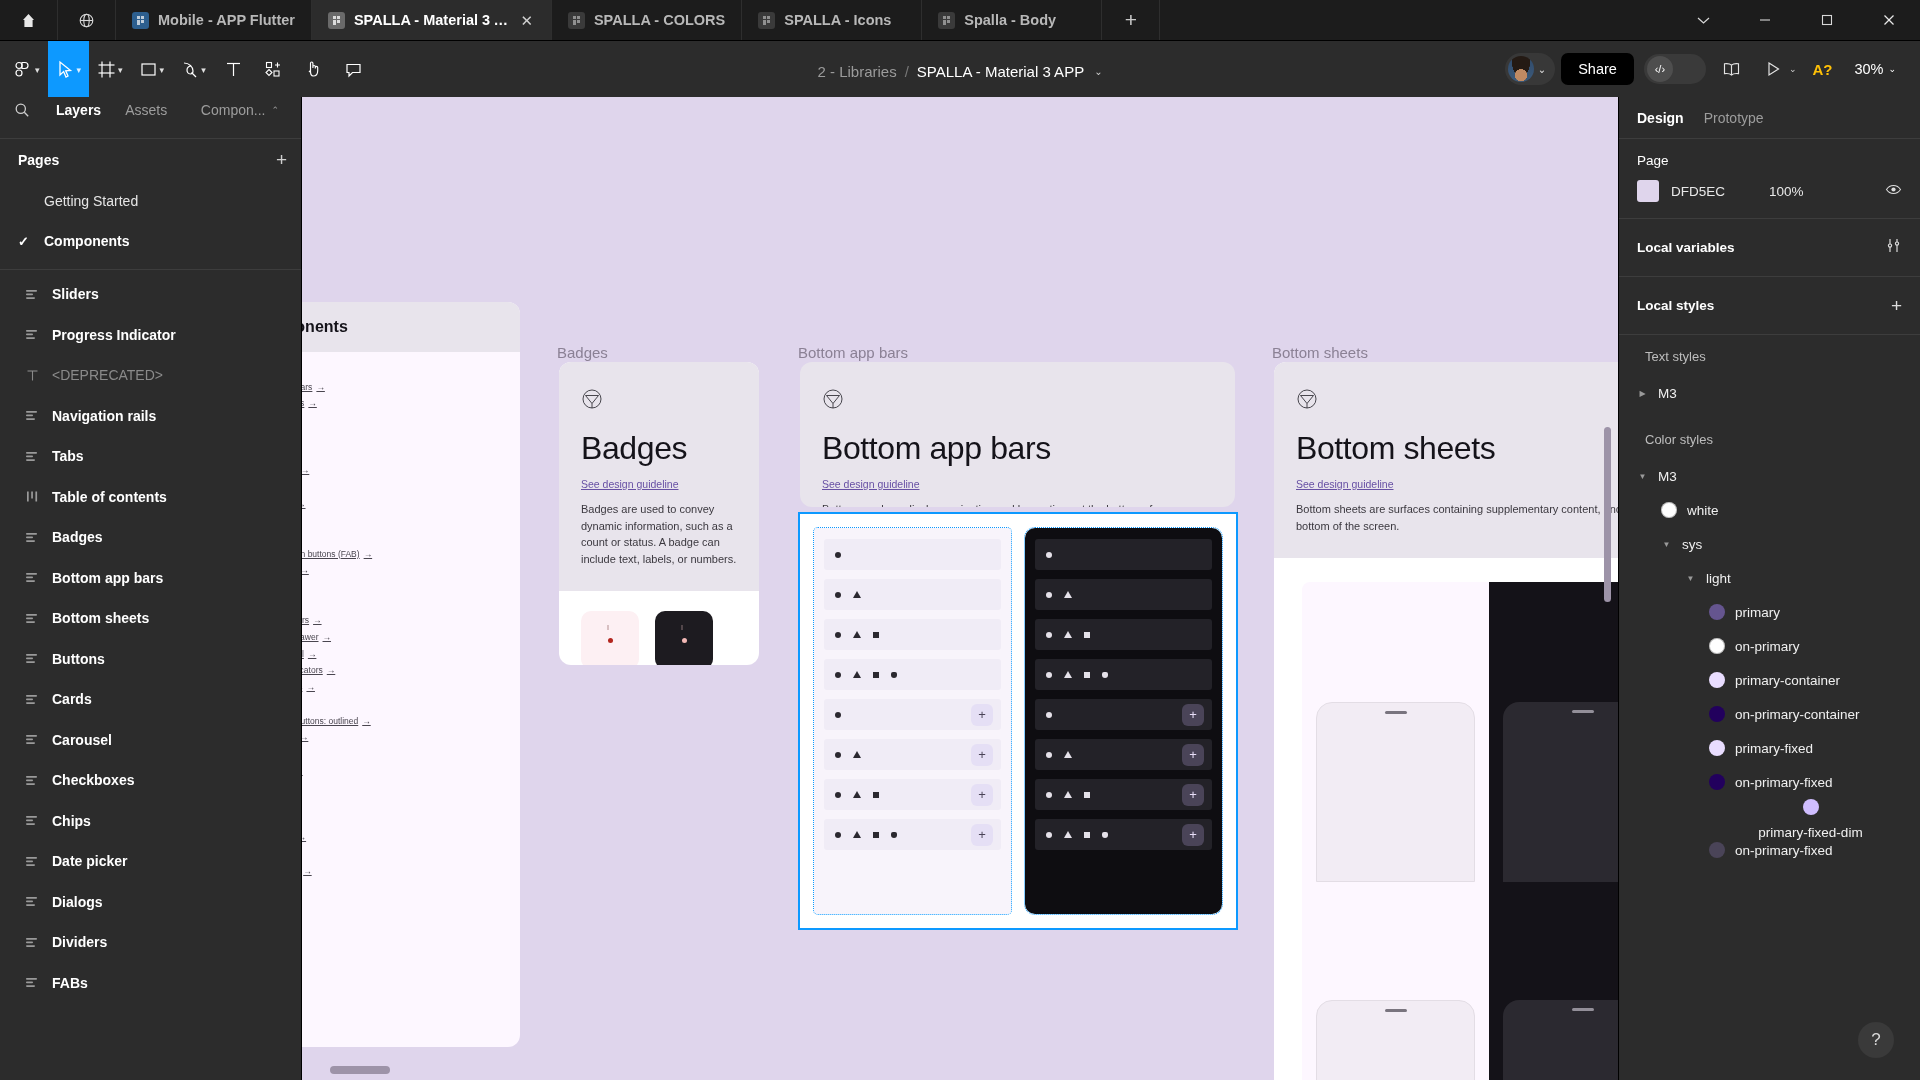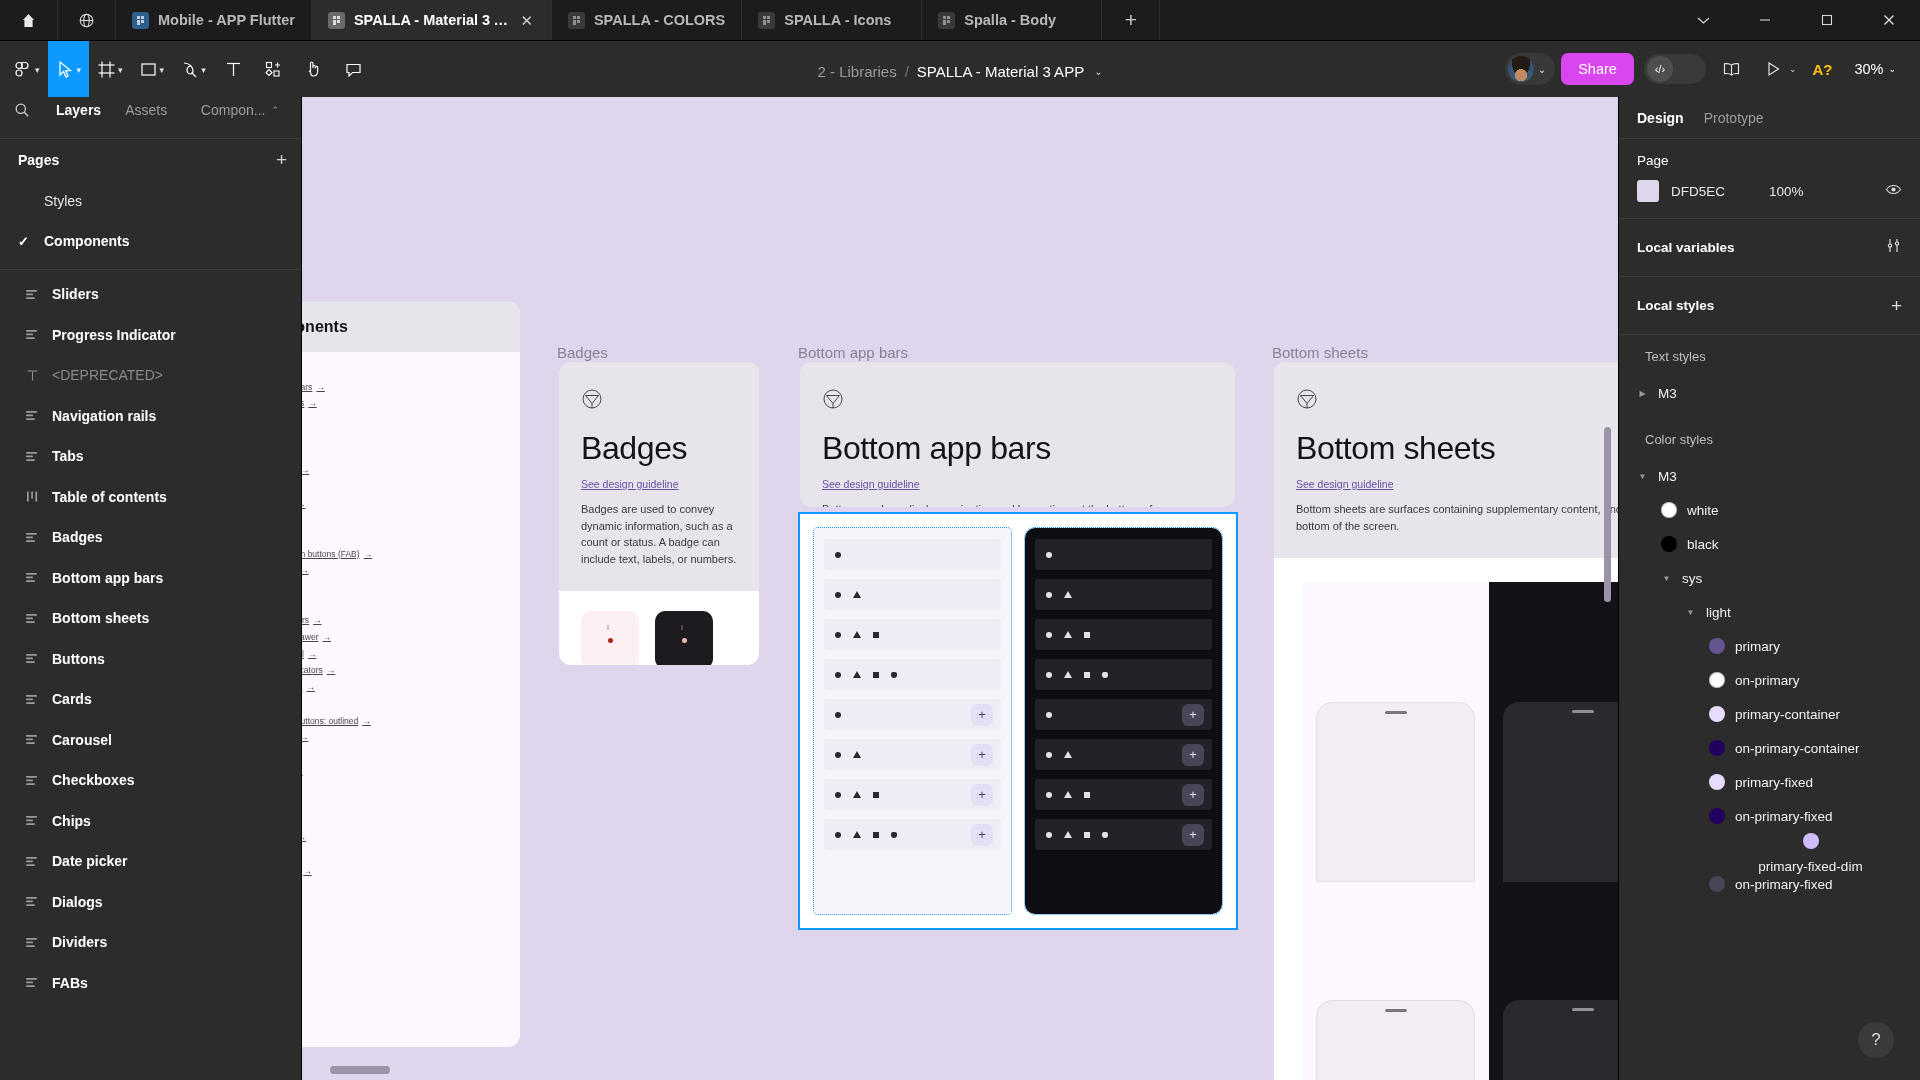--- a/index.html
+++ b/index.html
@@ -101,21 +101,21 @@
   .avatar {
     width: 26px; height: 26px; border-radius: 50%;
     background:
       radial-gradient(circle at 50% 74%, #c08a63 0 26%, transparent 27%),
       radial-gradient(ellipse at 50% 26%, #241a14 0 48%, transparent 49%),
       linear-gradient(#2f4a6b, #3c5a7a);
     overflow: hidden;
   }
   .avatar-chev { color: #e0e0e0; font-size: 10px; }
   .share-btn {
-    background: #d946ef; color: #fff; font-size: 14.5px; font-weight: 500;
+    background: #000000; color: #fff; font-size: 14.5px; font-weight: 500;
     border: none; border-radius: 7px; padding: 8px 17px; cursor: pointer;
   }
   .devmode {
     display: flex; align-items: center;
     background: #3a3a3a; border-radius: 20px;
     width: 62px; height: 30px; padding: 3px; margin-left: 4px;
     cursor: pointer;
   }
   .devmode .knob {
     width: 26px; height: 26px; border-radius: 50%;
@@ -735,21 +735,21 @@
     </span>
   </div>
 
   <div class="pages-head">
     <span class="t">Pages</span>
     <span class="plus">+</span>
   </div>
 
   <div class="page-row">
     <span class="chk"></span>
-    <span>Styles</span>
+    <span>Getting Started</span>
   </div>
   <div class="page-row sel">
     <span class="chk">✓</span>
     <span>Components</span>
   </div>
 
   <div class="lp-div"></div>
 
   <div class="layerlist" id="layer-list">
       <div class="layer-row">
@@ -989,24 +989,20 @@
     <div id="color-styles-tree">
         <div class="tree-row" style="padding-left: 10px;">
           <span class="caret">▼</span>
           <span>M3</span>
         </div>
         <div class="tree-row" style="padding-left: 34px;">
           <span class="swatch-ci" style="background: rgb(255, 255, 255); box-shadow: rgba(0, 0, 0, 0.25) 0px 0px 0px 1px inset;"></span>
           <span>white</span>
         </div>
         <div class="tree-row" style="padding-left: 34px;">
-          <span class="swatch-ci" style="background: rgb(0, 0, 0);"></span>
-          <span>black</span>
-        </div>
-        <div class="tree-row" style="padding-left: 34px;">
           <span class="caret">▼</span>
           <span>sys</span>
         </div>
         <div class="tree-row" style="padding-left: 58px;">
           <span class="caret">▼</span>
           <span>light</span>
         </div>
         <div class="tree-row" style="padding-left: 82px;">
           <span class="swatch-ci" style="background: rgb(101, 85, 143);"></span>
           <span>primary</span>

